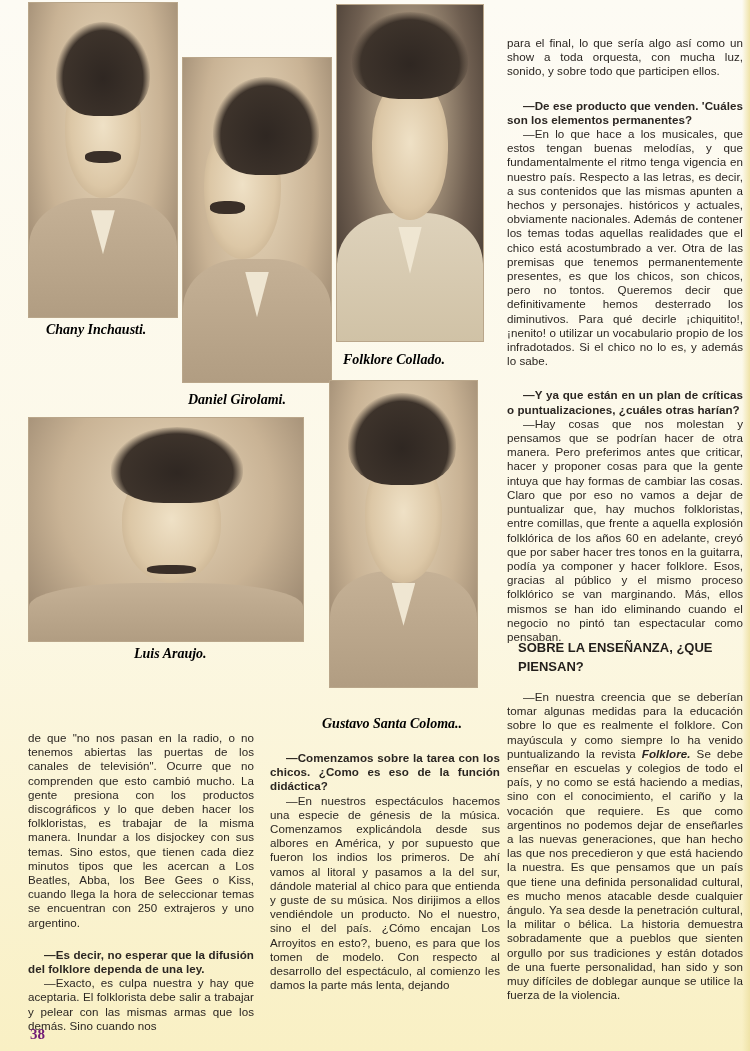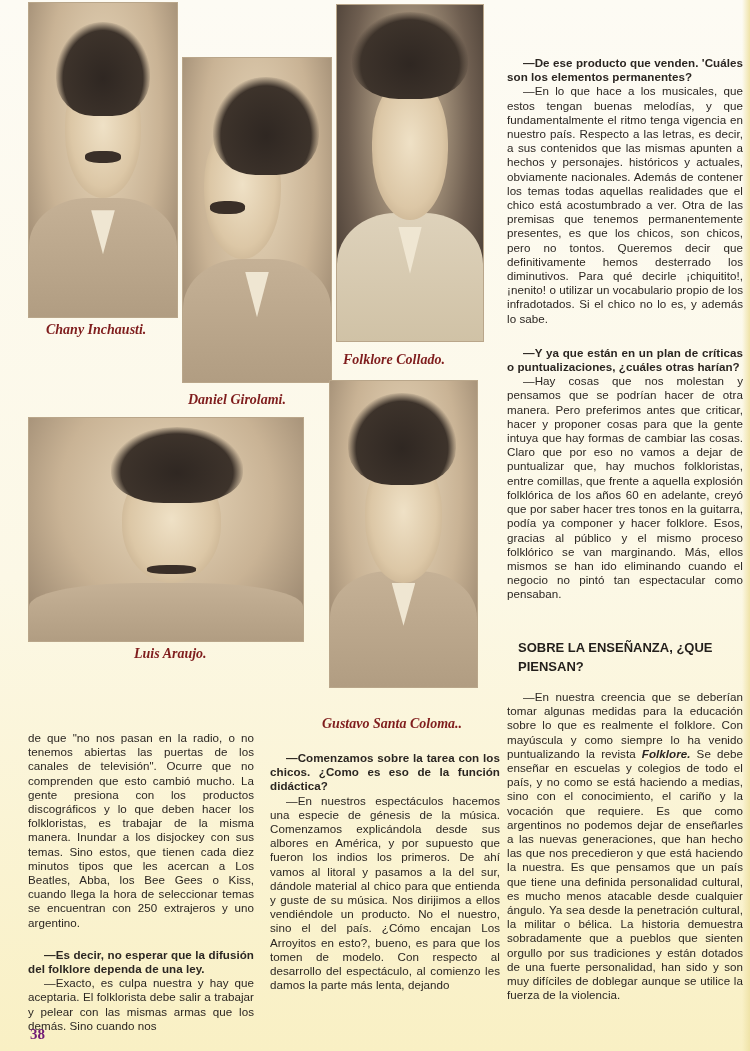--- a/index.html
+++ b/index.html
@@ -43,21 +43,21 @@
     clip-path: polygon(0 0, 100% 0, 50% 100%);
   }
   .photo.dark { background: radial-gradient(ellipse at 50% 35%, #dac6a6 0%, #6e5e50 60%, #3a3029 100%); }
   .photo.wide .hair { left: 30%; width: 48%; top: 4%; height: 34%; }
   .photo.wide .face { left: 34%; width: 36%; top: 22%; height: 52%; }
   .photo.wide .mustache { left: 43%; width: 18%; top: 66%; }
   .photo.wide .body { height: 26%; }
 
   .caption {
     position: absolute; font-family: "Liberation Serif", serif;
-    font-style: italic; font-weight: bold; font-size: 14px; color: #7f1d1d;
+    font-style: italic; font-weight: bold; font-size: 14px; color: #000000;
     white-space: nowrap;
   }
 
   .col {
     position: absolute; font-size: 11.6px; line-height: 14.2px;
     text-align: justify; color: #2b2622; letter-spacing: 0.05px;
   }
   .col p { margin: 0; text-indent: 16px; }
   .col p.noindent { text-indent: 0; }
   .col p.q { font-weight: bold; margin-top: 20px; }
@@ -126,20 +126,21 @@
   <p class="q gap">—Es decir, no esperar que la difusión del folklore dependa de una ley.</p>
   <p>—Exacto, es culpa nuestra y hay que aceptaria. El folklorista debe salir a trabajar y pelear con las mismas armas que los demás. Sino cuando nos</p>
 </div>
 
 <div class="col" style="left:270px; top:731px; width:230px;">
   <p class="q">—Comenzamos sobre la tarea con los chicos. ¿Como es eso de la función didáctica?</p>
   <p>—En nuestros espectáculos hacemos una especie de génesis de la música. Comenzamos explicándola desde sus albores en América, y por supuesto que fueron los indios los primeros. De ahí vamos al litoral y pasamos a la del sur, dándole material al chico para que entienda y guste de su música. Nos dirijimos a ellos vendiéndole un producto. No el nuestro, sino el del país. ¿Cómo encajan Los Arroyitos en esto?, bueno, es para que los tomen de modelo. Con respecto al desarrollo del espectáculo, al comienzo les damos la parte más lenta, dejando</p>
 </div>
 
 <div class="col" style="left:507px; top:36px; width:236px;">
+  <p class="noindent">para el final, lo que sería algo así como un show a toda orquesta, con mucha luz, sonido, y sobre todo que participen ellos.</p>
   <p class="q">—De ese producto que venden. 'Cuáles son los elementos permanentes?</p>
   <p>—En lo que hace a los musicales, que estos tengan buenas melodías, y que fundamentalmente el ritmo tenga vigencia en nuestro país. Respecto a las letras, es decir, a sus contenidos que las mismas apunten a hechos y personajes. históricos y actuales, obviamente nacionales. Además de contener los temas todas aquellas realidades que el chico está acostumbrado a ver. Otra de las premisas que tenemos permanentemente presentes, es que los chicos, son chicos, pero no tontos. Queremos decir que definitivamente hemos desterrado los diminutivos. Para qué decirle ¡chiquitito!, ¡nenito! o utilizar un vocabulario propio de los infradotados. Si el chico no lo es, y además lo sabe.</p>
   <p class="q">—Y ya que están en un plan de críticas o puntualizaciones, ¿cuáles otras harían?</p>
   <p>—Hay cosas que nos molestan y pensamos que se podrían hacer de otra manera. Pero preferimos antes que criticar, hacer y proponer cosas para que la gente intuya que hay formas de cambiar las cosas. Claro que por eso no vamos a dejar de puntualizar que, hay muchos folkloristas, entre comillas, que frente a aquella explosión folklórica de los años 60 en adelante, creyó que por saber hacer tres tonos en la guitarra, podía ya componer y hacer folklore. Esos, gracias al público y el mismo proceso folklórico se van marginando. Más, ellos mismos se han ido eliminando cuando el negocio no pintó tan espectacular como pensaban.</p>
 </div>
 
 <div class="section-heading">SOBRE LA ENSEÑANZA, ¿QUE PIENSAN?</div>
 
 <div class="col" style="left:507px; top:690px; width:236px;">
   <p><span>—En nuestra creencia que se deberían tomar algunas medidas para la educación sobre lo que es realmente el folklore. Con mayúscula y como siempre lo ha venido puntualizando la revista </span><b>Folklore.</b><span> Se debe enseñar en escuelas y colegios de todo el país, y no como se está haciendo a medias, sino con el conocimiento, el cariño y la vocación que requiere. Es que como argentinos no podemos dejar de enseñarles a las nuevas generaciones, que han hecho las que nos precedieron y que está haciendo la nuestra. Es que pensamos que un país que tiene una definida personalidad cultural, es mucho menos atacable desde cualquier ángulo. Ya sea desde la penetración cultural, la militar o bélica. La historia demuestra sobradamente que a pueblos que sienten orgullo por sus tradiciones y están dotados de una fuerte personalidad, han sido y son muy difíciles de doblegar aunque se utilice la fuerza de la violencia.</span></p>

